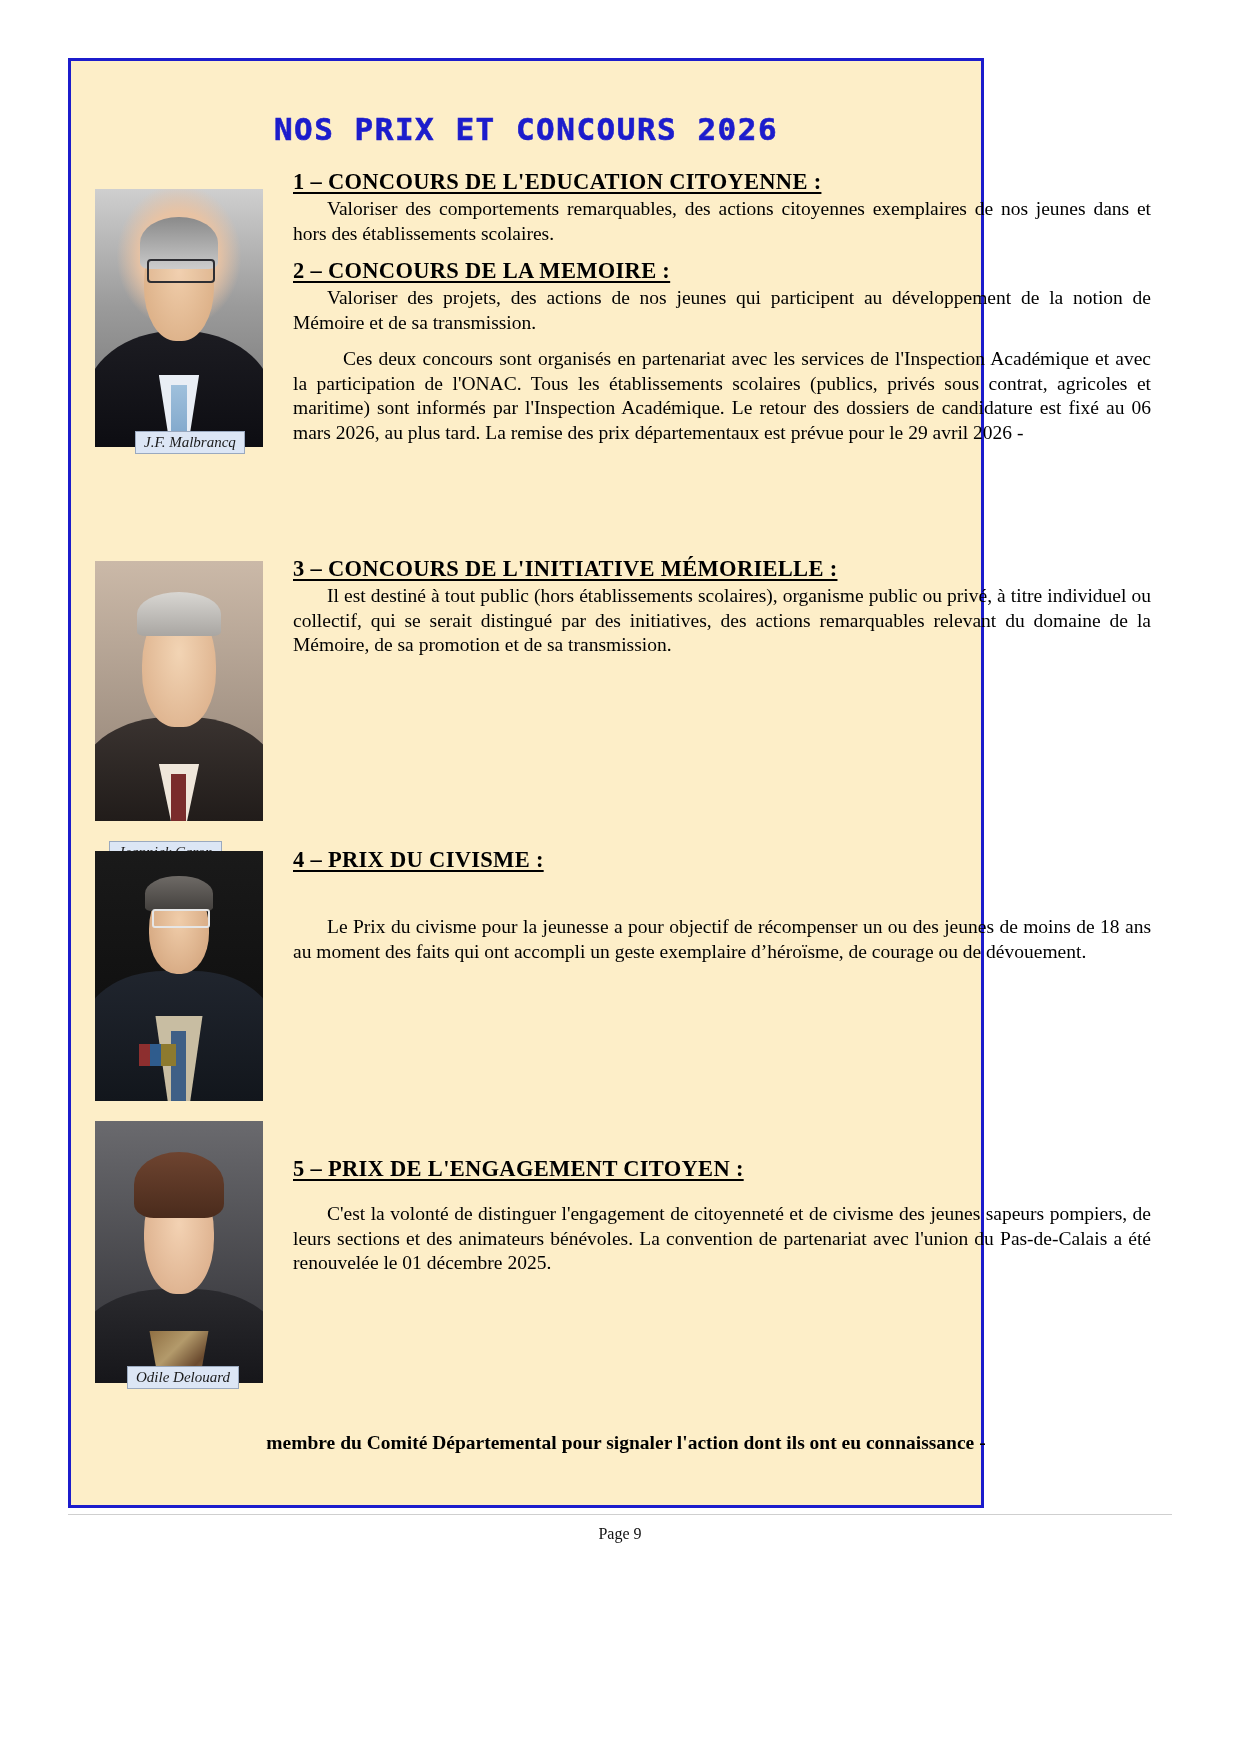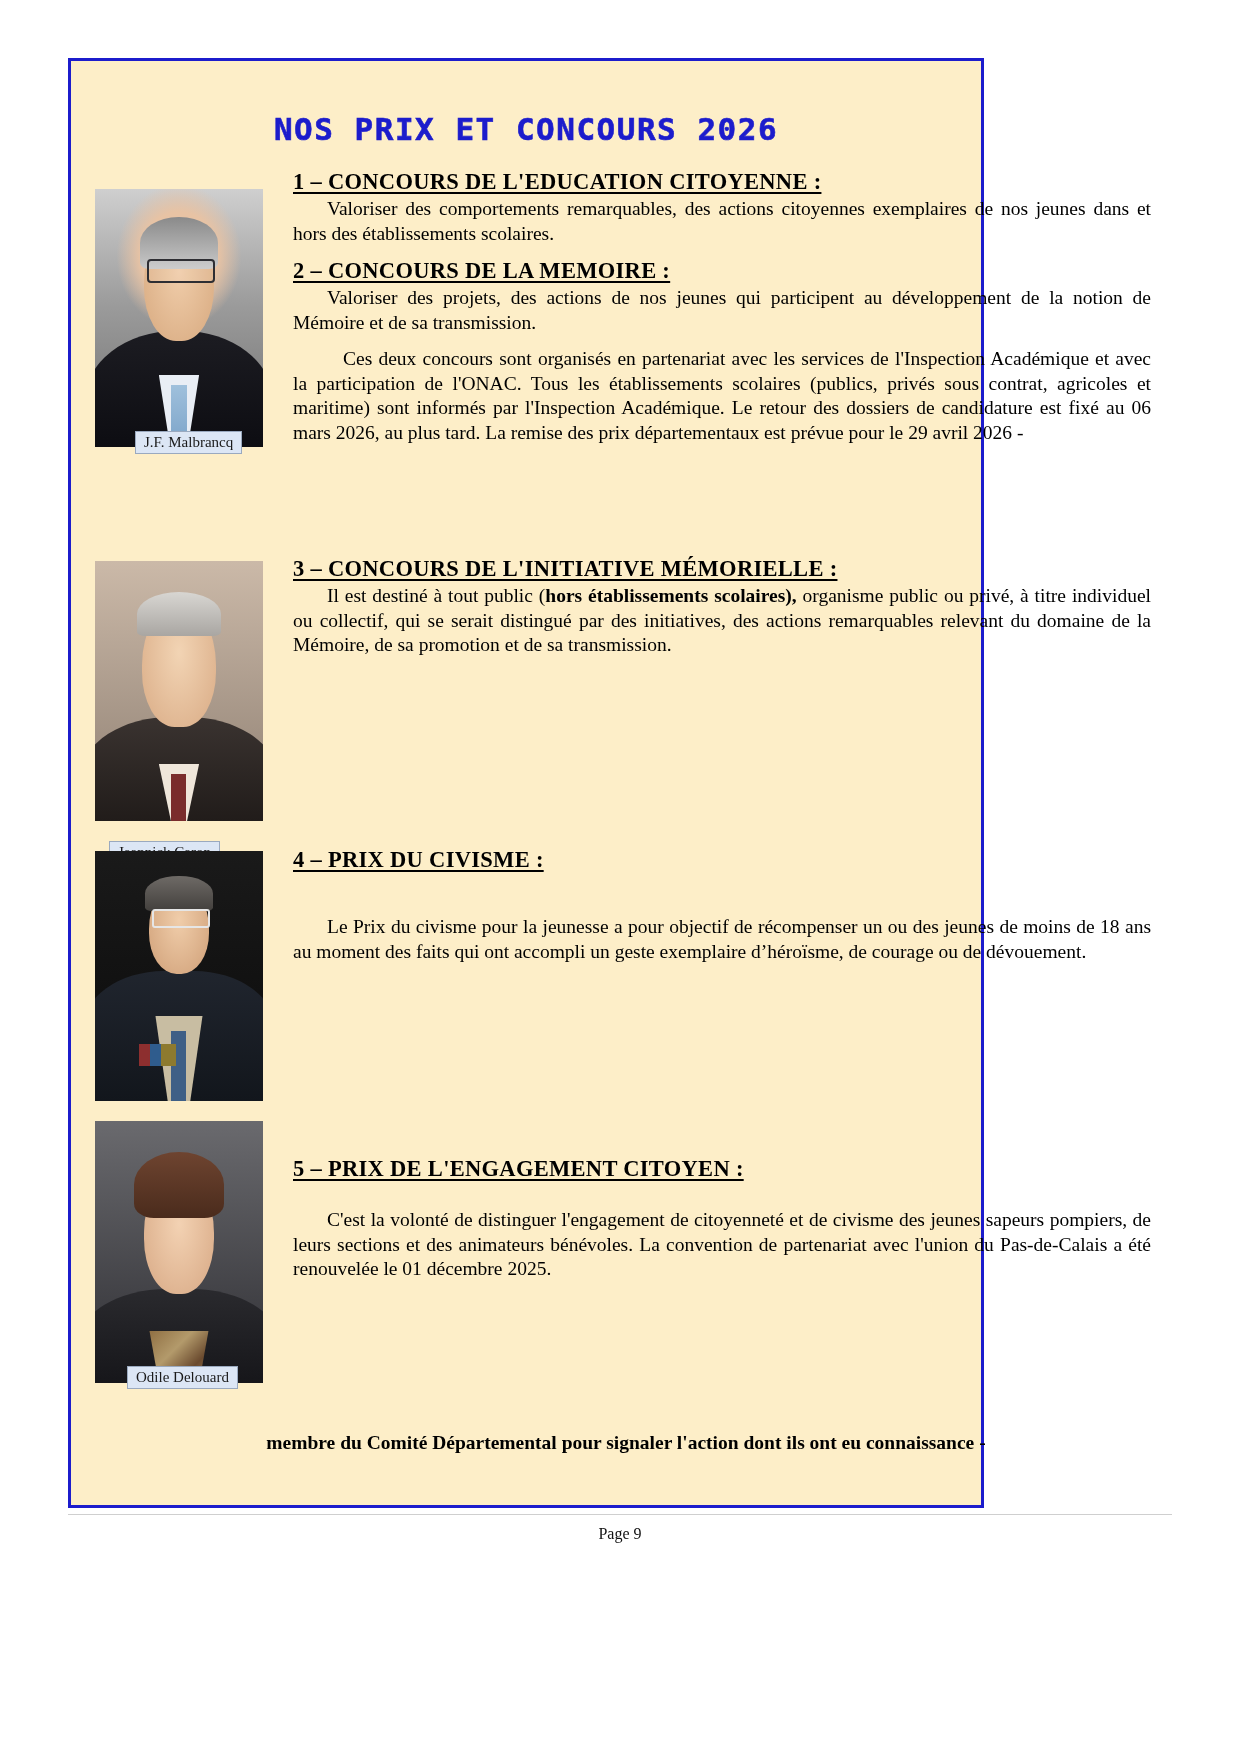--- a/index.html
+++ b/index.html
@@ -56,20 +56,21 @@
   .caption {
     position: absolute;
     background: #dce6f5;
     border: 1px solid #9aa9bf;
     font-size: 15px;
     color: #1a1a1a;
     text-align: center;
     padding: 2px 8px;
     font-family: "Liberation Serif", serif;
     white-space: nowrap;
+    font-style: italic;
   }
 
   
   #photo1 { left: 24px; top: 128px; width: 168px; height: 258px; }
   #photo1 .bg {
     background:
       radial-gradient(ellipse 60% 45% at 50% 26%, #e8c3a4 0 38%, rgba(232,195,164,0) 62%),
       linear-gradient(#cfcfcf, #9b9b9b 45%, #6f6f6f 100%);
   }
   #photo1 .suit {
@@ -212,21 +213,21 @@
   }
   p.body {
     margin: 0 0 12px 0;
     font-size: 19.5px;
     line-height: 1.26;
     text-align: justify;
     text-justify: inter-word;
   }
   p.body.indent { text-indent: 34px; }
   p.body.indent2 { text-indent: 50px; }
-  .b { font-weight: bold; }
+  .b { font-weight: normal; }
 
   .footnote {
     position: absolute;
     left: 60px;
     width: 990px;
     bottom: 50px;
     font-size: 19.5px;
     font-weight: bold;
     line-height: 1.3;
     text-align: center;
@@ -325,21 +326,21 @@
     </div>
 
     <div class="col" style="top:786px;">
       <h2 class="sec" style="margin-bottom:42px;">
         <span class="u">4 – PRIX  DU  CIVISME :</span>
       </h2>
       <p class="body indent">Le Prix du civisme pour la jeunesse a pour objectif de récompenser un ou des jeunes de moins de 18 ans au moment des faits qui ont accompli un geste exemplaire d’héroïsme, de courage ou de dévouement.</p>
     </div>
 
     <div class="col" style="top:1095px;">
-      <h2 class="sec" style="margin-bottom:26px;">
+      <h2 class="sec" style="margin-bottom:20px;">
         <span class="u">5 – PRIX  DE  L'ENGAGEMENT  CITOYEN :</span>
       </h2>
       <p class="body indent">C'est la volonté de distinguer l'engagement de citoyenneté et de civisme des jeunes sapeurs pompiers, de leurs sections et des animateurs bénévoles. La convention de partenariat avec l'union du Pas-de-Calais a été renouvelée le 01 décembre 2025.</p>
     </div>
 
     <div class="footnote">
       <span>membre du Comité Départemental pour signaler l'action dont ils ont eu connaissance -</span>
     </div>
 
   </div>

